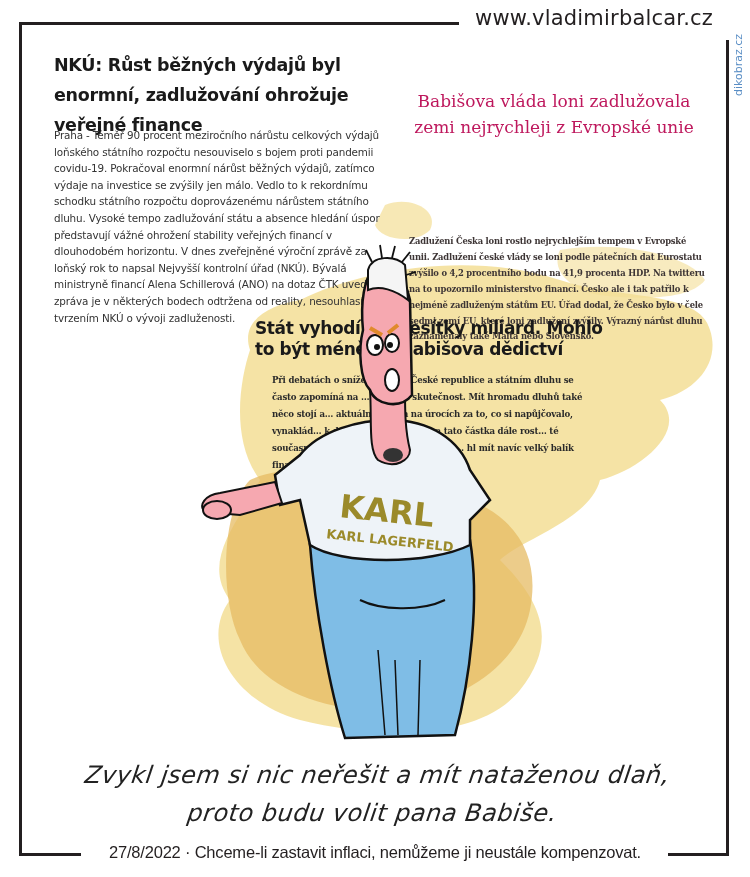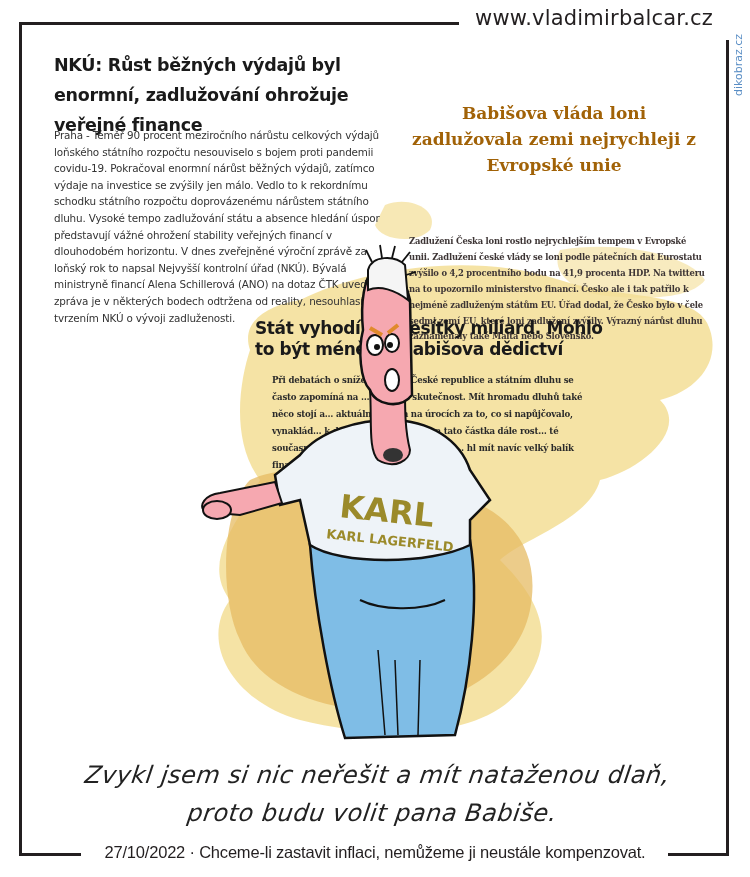--- a/index.html
+++ b/index.html
@@ -9,21 +9,21 @@
   .frame-right { position:absolute; left:726px; top:40px; width:3px; height:816px; background:#231f20; }
   .frame-bottom-l { position:absolute; left:19px; top:853px; width:62px; height:3px; background:#231f20; }
   .frame-bottom-r { position:absolute; left:668px; top:853px; width:61px; height:3px; background:#231f20; }
   .site-url { position:absolute; left:463px; top:6px; font-family:"DejaVu Sans", sans-serif; font-size:21px; color:#231f20; letter-spacing:0.2px;margin-left:12px; }
   .vert-credit { position:absolute; left:732px; top:6px; width:16px; height:90px; }
   .vert-credit span { position:absolute; left:0; top:90px; transform-origin:0 0; transform:rotate(-90deg); font-size:11px; color:#5a8ec5; white-space:nowrap; }
 
   .a1-title { position:absolute; left:54px; top:50px; width:340px; font-family:"DejaVu Sans", sans-serif; font-weight:bold; font-size:17.5px; line-height:30px; color:#1a1a1a; letter-spacing:-0.3px; }
   .a1-body { position:absolute; left:54px; top:127px; width:345px; font-size:10.4px; line-height:16.6px; color:#333; letter-spacing:-0.15px; }
 
-  .a2-title { position:absolute; left:404px; top:100px; width:300px; text-align:center; font-family:"DejaVu Serif", serif; font-weight:bold; font-size:17px; line-height:26px; color:#a16207; }
+  .a2-title { position:absolute; left:404px; top:88px; width:300px; text-align:center; font-family:"DejaVu Serif", serif; font-weight:normal; font-size:17px; line-height:26px; color:#be185d; }
   .a2-body { position:absolute; left:409px; top:190px; width:298px; font-family:"DejaVu Serif", serif; font-weight:bold; font-size:8.4px; line-height:15.9px; color:#3d3535; letter-spacing:-0.2px;margin-top:44px; }
   .a3-title { position:absolute; left:255px; top:318px; width:350px; font-weight:bold; font-size:17px; line-height:21px; color:#1a1a1a; letter-spacing:-0.4px; }
   .a3-body { position:absolute; left:272px; top:372px; width:320px; font-family:"DejaVu Serif", serif; font-weight:bold; font-size:8.6px; line-height:16.9px; color:#2a2a2a; letter-spacing:-0.2px; }
 
   .caption { position:absolute; left:40px; top:756px; width:670px; text-align:center; font-family:"DejaVu Sans", sans-serif; font-style:italic; font-size:24px; line-height:38px; color:#222; letter-spacing:0.5px; transform:skewX(-8deg); font-weight:200; }
   .footer { position:absolute; left:86px; top:843px; width:578px; text-align:center; font-family:"Liberation Sans", sans-serif; font-size:16.5px; color:#231f20; letter-spacing:-0.2px; }
   svg.cartoon { position:absolute; left:0; top:0; }
 </style>
 </head>
 <body>
@@ -87,13 +87,13 @@
 
   <text x="387" y="522" text-anchor="middle" font-family="DejaVu Sans, sans-serif" font-weight="bold" font-size="32" fill="#9b8a2a" transform="rotate(6 387 510)">KARL</text>
   <text x="390" y="545" text-anchor="middle" font-family="DejaVu Sans, sans-serif" font-weight="bold" font-size="13" fill="#9b8a2a" transform="rotate(6 390 540)">KARL LAGERFELD</text>
 </svg>
 
 <div class="caption">
   <div>Zvykl jsem si nic neřešit a mít nataženou dlaň,</div>
   <div>proto budu volit pana Babiše.</div>
 </div>
 
-<div class="footer">27/10/2022 · Chceme-li zastavit inflaci, nemůžeme ji neustále kompenzovat.</div>
+<div class="footer">27/8/2022 · Chceme-li zastavit inflaci, nemůžeme ji neustále kompenzovat.</div>
 
 </body></html>

